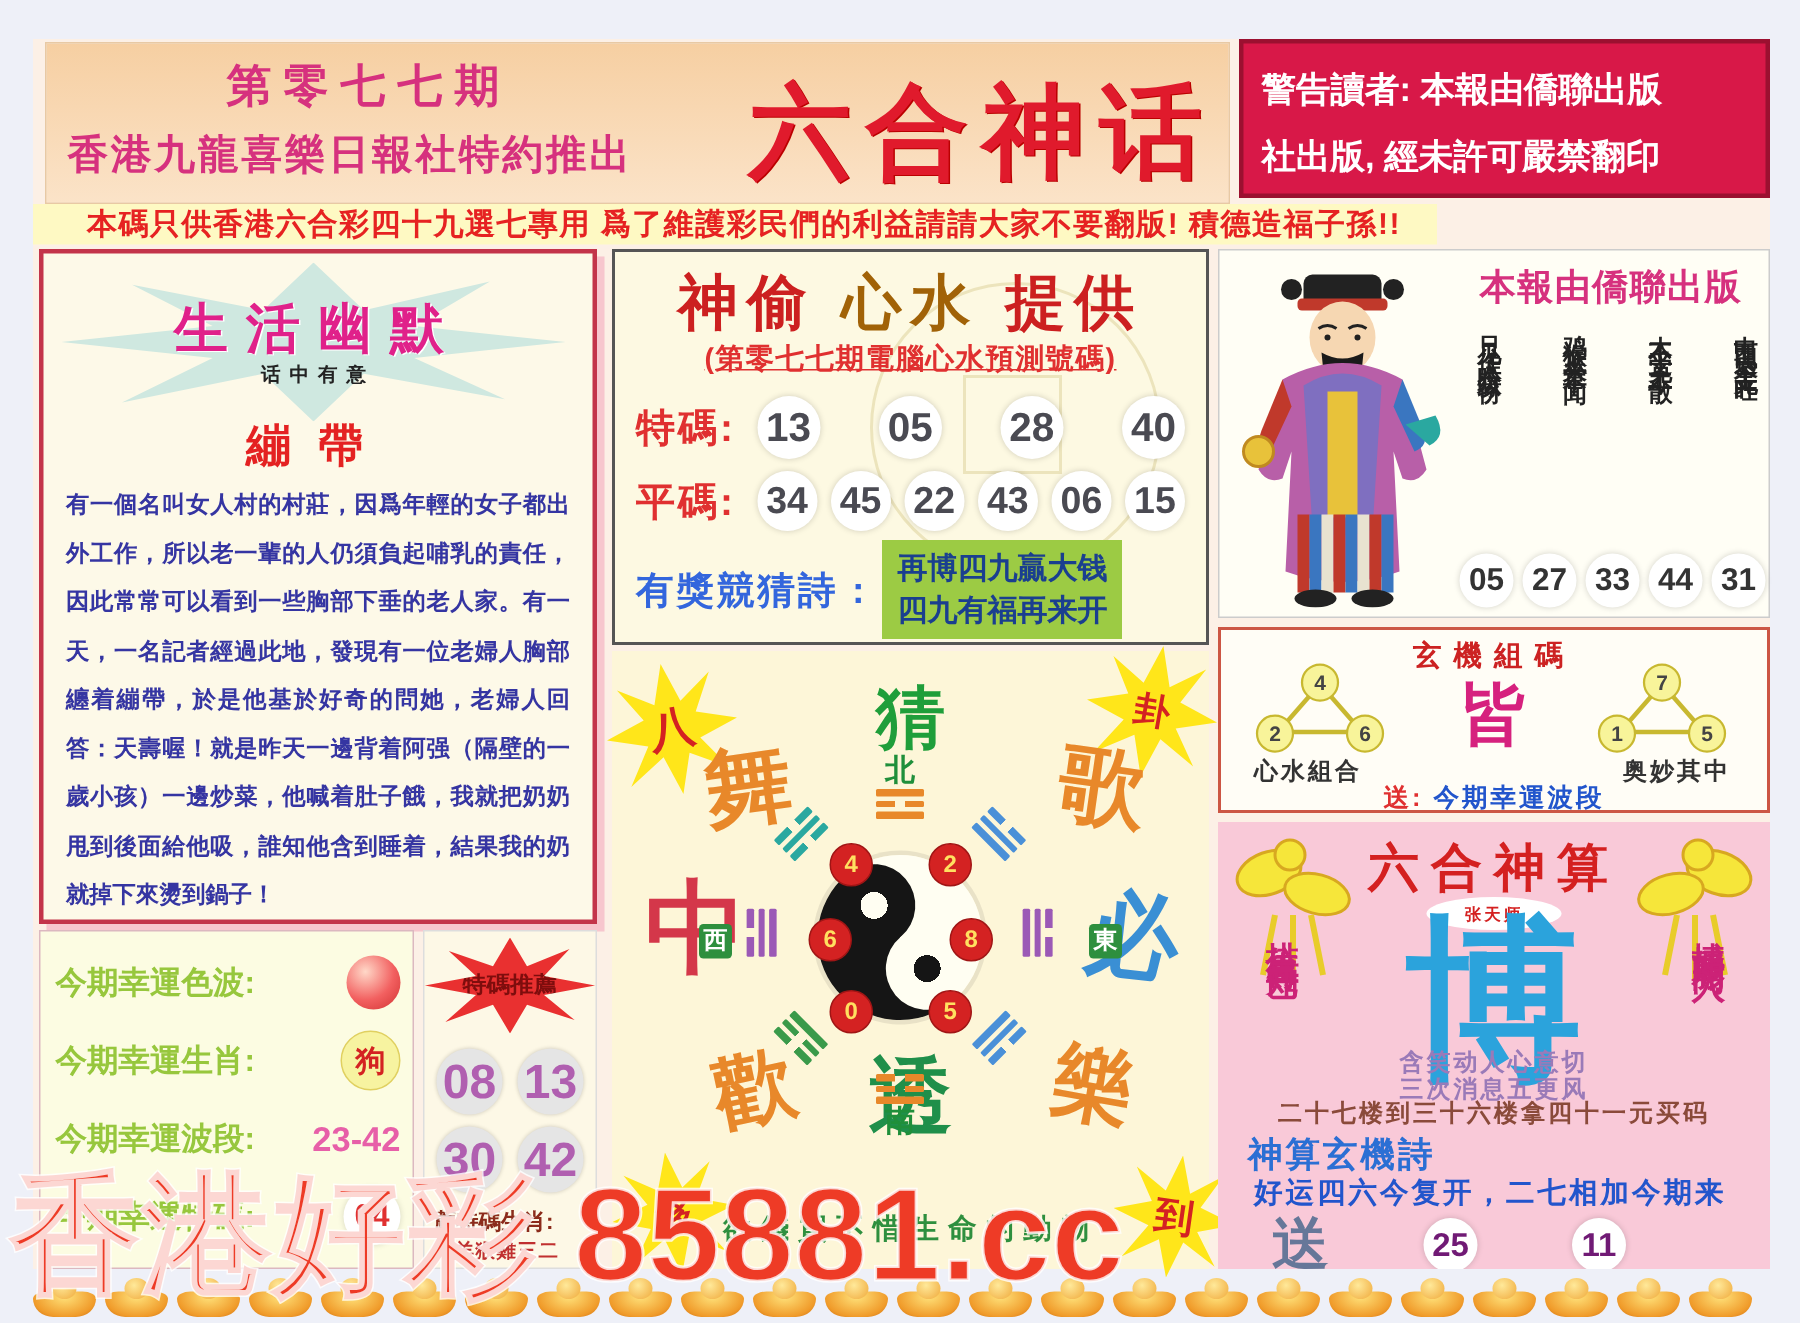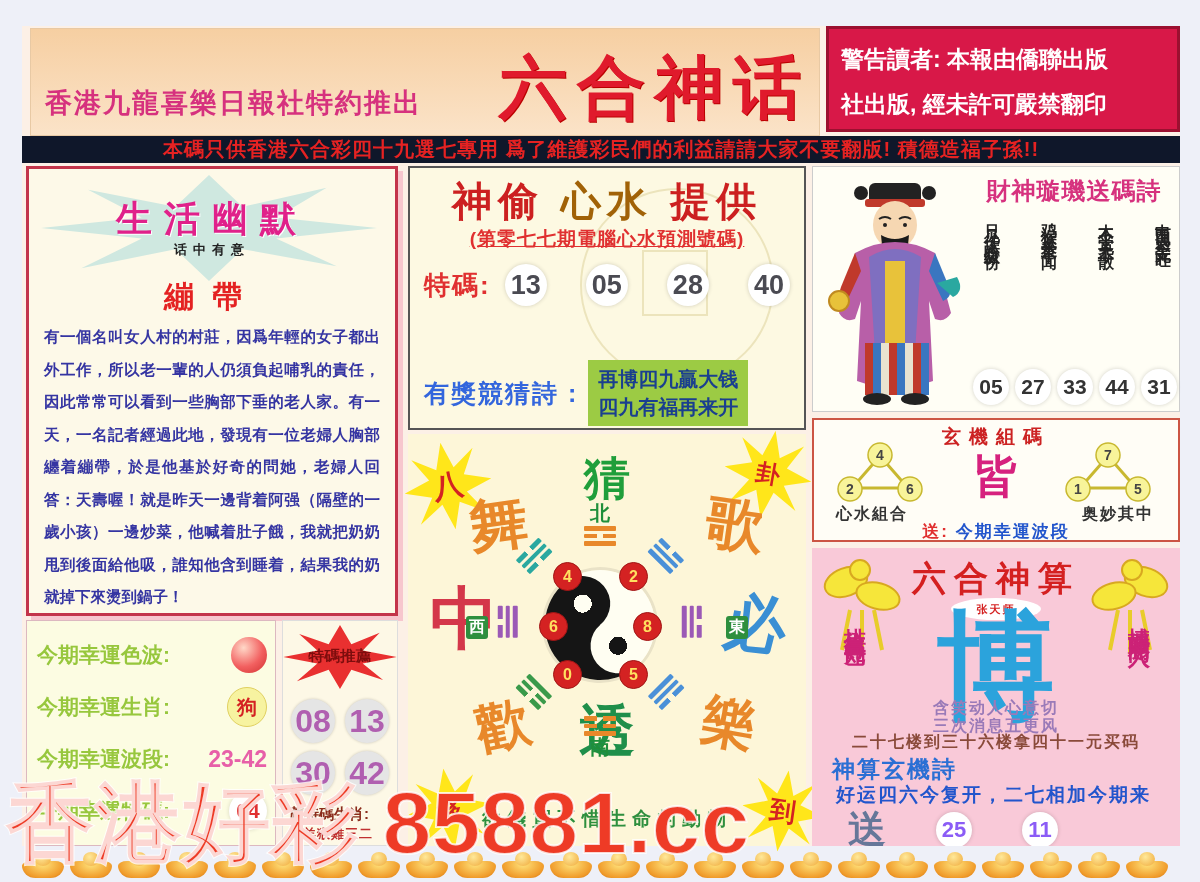--- a/index.html
+++ b/index.html
@@ -5,21 +5,21 @@
   html,body{margin:0;padding:0;background:#eef0f8;}
   .page{position:relative;width:1200px;height:882px;background:#eef0f8;font-family:"Liberation Sans",sans-serif;overflow:hidden;}
   .content-bg{position:absolute;left:22px;top:26px;width:1158px;height:820px;background:#fcf0e6;}
 
   
   .masthead{position:absolute;left:30px;top:28px;width:788px;height:106px;background:linear-gradient(180deg,#f6cfa2,#fbe3c8);border:1px solid #e8c9a4;}
   .issue{position:absolute;left:120px;top:8px;font-size:30px;font-weight:700;color:#d6317e;letter-spacing:8px;}
   .publisher{position:absolute;left:14px;top:56px;font-size:27px;font-weight:700;color:#d6317e;letter-spacing:2px;}
   .main-title{position:absolute;right:8px;top:14px;font-size:68px;font-weight:700;color:#e01a2c;letter-spacing:10px;text-shadow:1px 1px 0 #b00;}
   .warning{position:absolute;left:826px;top:26px;width:354px;height:106px;background:#d81848;border:3px solid #9b1030;box-sizing:border-box;color:#fff;font-weight:700;font-size:23px;line-height:1.95;padding:8px 10px 0 12px;}
-  .banner-strip{position:absolute;left:22px;top:136px;width:1158px;height:27px;background:#0f172a;color:#e62222;font-weight:700;font-size:20px;display:flex;align-items:center;justify-content:center;letter-spacing:1px;white-space:nowrap;}
+  .banner-strip{position:absolute;left:22px;top:136px;width:924px;height:27px;background:#fef9c3;color:#e62222;font-weight:700;font-size:20px;display:flex;align-items:center;justify-content:center;letter-spacing:1px;white-space:nowrap;padding-left:12px;}
 
   
   .humor-panel{position:absolute;left:26px;top:166px;width:372px;height:450px;background:#fdf9e8;border:3px solid #c3344a;box-sizing:border-box;box-shadow:5px 5px 0 rgba(244,170,190,.6);}
   .humor-burst{position:absolute;left:30px;top:6px;width:300px;height:106px;background:#cfe8e0;clip-path:polygon(50% 0%,60% 30%,85% 12%,70% 40%,100% 50%,70% 60%,88% 86%,60% 70%,50% 100%,40% 70%,12% 88%,30% 60%,0% 50%,30% 40%,14% 14%,40% 30%);transform:scaleX(1.12);}
   .humor-title{position:absolute;left:0;top:26px;width:100%;text-align:center;font-size:36px;font-weight:700;color:#e0218a;letter-spacing:12px;text-shadow:1px 1px 0 #fff;}
   .humor-sub{position:absolute;left:0;top:72px;width:100%;text-align:center;font-size:13px;font-weight:700;color:#222;letter-spacing:6px;}
   .story-title{position:absolute;left:0;top:108px;width:100%;text-align:center;font-size:30px;font-weight:700;color:#e42222;letter-spacing:18px;}
   .story-text{position:absolute;left:0;top:152px;padding:0 15px;font-size:15.5px;font-weight:700;color:#3535a2;line-height:2.1;text-align:justify;}
 
   .lucky-panel{position:absolute;left:26px;top:620px;width:250px;height:226px;background:#fcfce2;border:1px solid #dcb8c0;box-sizing:border-box;padding:8px 8px 0 10px;}
@@ -100,38 +100,39 @@
   .ss-big{position:absolute;left:0;top:40px;width:100%;text-align:center;font-size:118px;font-weight:700;color:#2ba3dc;}
   .ss-vleft{position:absolute;left:28px;top:62px;}
   .ss-vright{position:absolute;right:26px;top:62px;}
   .ss-v{writing-mode:vertical-rl;text-orientation:upright;font-size:22px;font-weight:700;color:#cc2277;letter-spacing:3px;}
   .ss-poem{position:absolute;left:0;width:100%;text-align:center;font-size:16px;font-weight:700;color:#9a7ab8;letter-spacing:2px;}
   .ss-note{position:absolute;left:0;top:184px;width:100%;text-align:center;font-size:16px;font-weight:700;color:#8a4a3a;letter-spacing:2px;}
   .ss-xtitle{position:absolute;left:20px;top:206px;font-size:23px;font-weight:700;color:#2b6fd4;letter-spacing:2px;}
   .ss-xline{position:absolute;left:24px;top:234px;font-size:19px;font-weight:700;color:#2255cc;letter-spacing:2px;font-family:"Liberation Serif",serif;}
   .ss-send{position:absolute;left:36px;top:256px;width:300px;display:flex;align-items:center;gap:50px;}
   .ss-send .send-char{font-size:38px;font-weight:700;color:#667799;}
-  .ss-send .wcirc{width:36px;height:36px;font-size:22px;color:#8b5cf6;}
+  .ss-send .wcirc{width:36px;height:36px;font-size:22px;color:#701a75;margin-left:13px;}
   .ornament{position:absolute;top:4px;width:92px;height:120px;}
 
   
   .ingot-row{position:absolute;left:22px;top:848px;width:1158px;height:30px;display:flex;gap:6px;align-items:flex-end;}
   .ingot{width:42px;height:26px;position:relative;flex:none;}
   .ingot::before{content:'';position:absolute;left:0;bottom:0;width:100%;height:17px;background:radial-gradient(ellipse at 50% 20%,#ffe27a,#f09b2a 70%,#c86a10);border-radius:30% 30% 45% 45%/40% 40% 100% 100%;}
   .ingot::after{content:'';position:absolute;left:50%;top:0;transform:translateX(-50%);width:16px;height:14px;background:radial-gradient(circle at 40% 35%,#ffe99a,#f0a93a);border-radius:50%;}
 
   .watermark{position:absolute;left:6px;top:764px;font-size:88px;font-weight:700;color:#ee3b26;-webkit-text-stroke:2px rgba(255,255,255,.8);white-space:nowrap;z-index:50;letter-spacing:0px;}
 </style>
 </head>
 <body>
 
 <div class="page">
   <div class="content-bg"></div>
 
   <div class="masthead">
+    <div class="issue">第零七七期</div>
     <div class="publisher">香港九龍喜樂日報社特約推出</div>
     <div class="main-title">六合神话</div>
   </div>
   <div class="warning">
     <div>警告讀者: 本報由僑聯出版</div>
     <div>社出版, 經未許可嚴禁翻印</div>
   </div>
   <div class="banner-strip">本碼只供香港六合彩四十九選七專用  爲了維護彩民們的利益請請大家不要翻版!  積德造福子孫!!</div>
 
   <div class="humor-panel">
@@ -183,20 +184,31 @@
       <span class="r">提供</span>
     </div>
     <div class="st-sub">(第零七七期電腦心水預測號碼)</div>
     <div class="num-row" style="top:96px;">
       <span class="num-label">特碼:</span>
       <span class="num-set">
         <span class="wcirc">13</span>
         <span class="wcirc">05</span>
         <span class="wcirc">28</span>
         <span class="wcirc">40</span>
+      </span>
+    </div>
+    <div class="num-row" style="top:146px;">
+      <span class="num-label">平碼:</span>
+      <span class="num-set">
+        <span class="wcirc small">34</span>
+        <span class="wcirc small">45</span>
+        <span class="wcirc small">22</span>
+        <span class="wcirc small">43</span>
+        <span class="wcirc small">06</span>
+        <span class="wcirc small">15</span>
       </span>
     </div>
     <div class="poem-row">
       <span class="poem-label">有獎競猜詩 :</span>
       <span class="poem-box">
         <div>再博四九贏大钱</div>
         <div>四九有福再来开</div>
       </span>
     </div>
   </div>
@@ -299,21 +311,21 @@
         <rect x="62" y="170" width="8" height="52" fill="#e8e2d0"></rect>
           <rect x="70" y="170" width="8" height="52" fill="#c0392b"></rect>
         <rect x="78" y="170" width="8" height="52" fill="#3a76c0"></rect>
           <rect x="86" y="170" width="8" height="52" fill="#e8e2d0"></rect>
         <rect x="94" y="170" width="8" height="52" fill="#c0392b"></rect>
           <rect x="102" y="170" width="8" height="52" fill="#3a76c0"></rect>
       </g>
       <ellipse cx="58" cy="226" rx="14" ry="6" fill="#222"></ellipse>
         <ellipse cx="96" cy="226" rx="14" ry="6" fill="#222"></ellipse>
     </svg>
-    <div class="cs-title">財神璇璣送碼詩</div>
+    <div class="cs-title">本報由僑聯出版</div>
     <div class="cs-poem">
       <div class="vcol">申酉遇空金无旺</div>
       <div class="vcol">木不受克土不散</div>
       <div class="vcol">鸡猴从来草不闻</div>
       <div class="vcol">只见佳人盼缘份</div>
     </div>
     <div class="cs-nums">
       <span class="wcirc">05</span>
       <span class="wcirc">27</span>
       <span class="wcirc">33</span>

